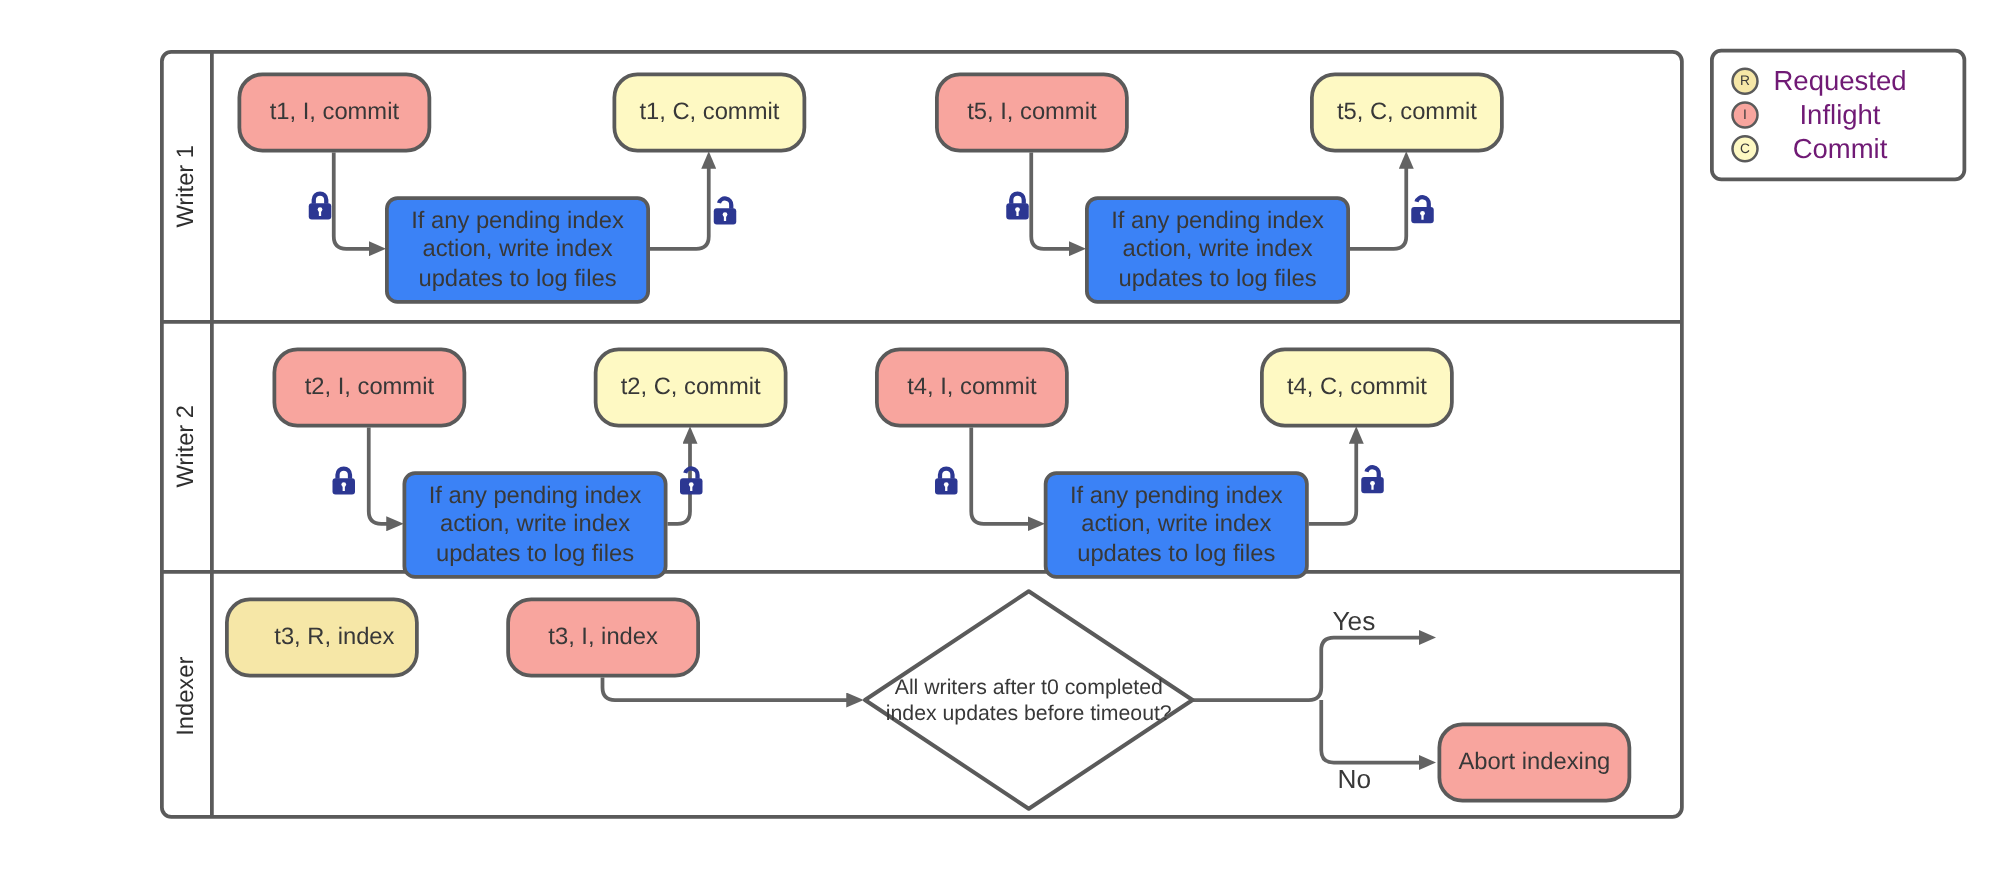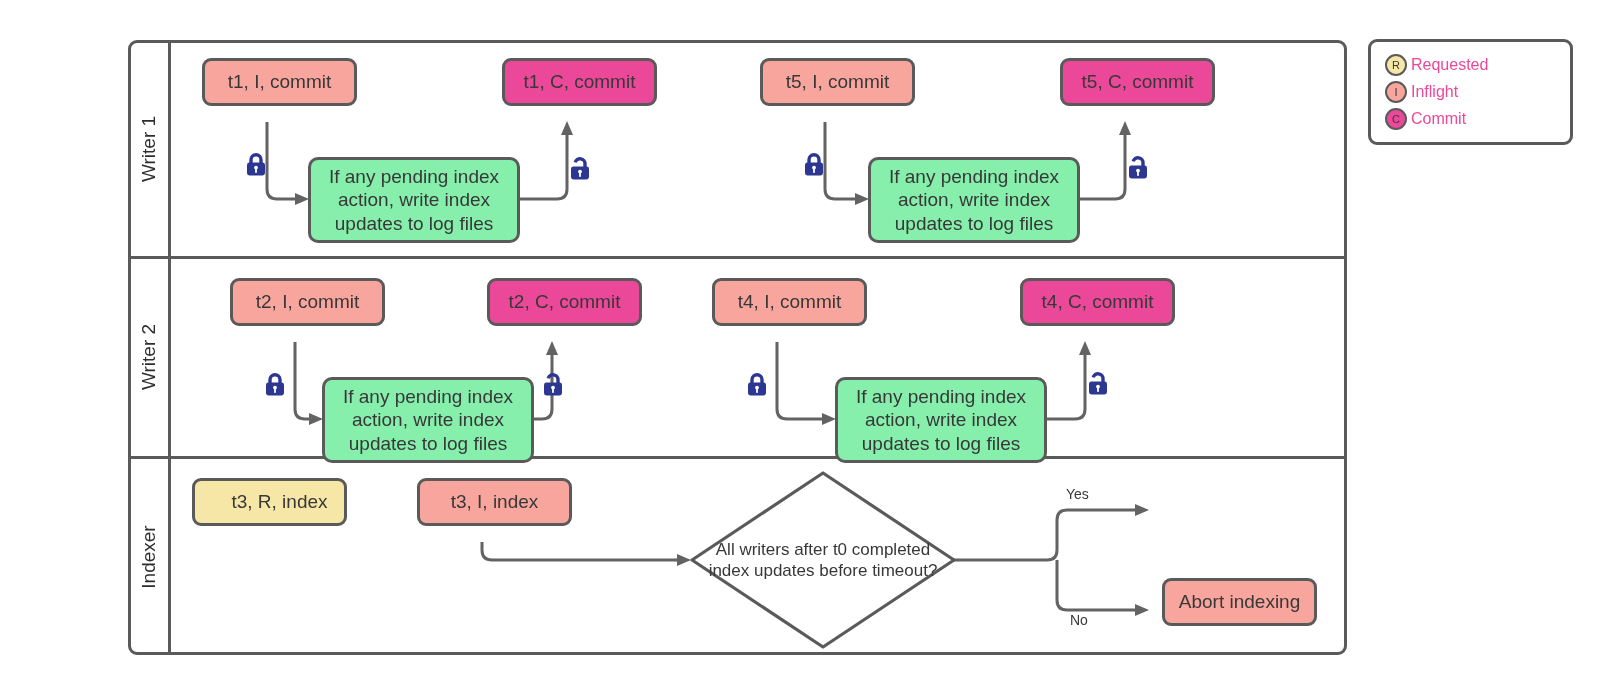--- a/index.html
+++ b/index.html
@@ -7,44 +7,44 @@
        font-family:"Liberation Sans",sans-serif;color:#383838;}
   .canvas{position:absolute;inset:0;}
   .wires{position:absolute;left:0;top:0;width:1609px;height:700px;}
   .frame{position:absolute;left:128px;top:40px;width:1219px;height:615px;
          border:3px solid #5a5a5a;border-radius:9px;box-sizing:border-box;}
   .vdiv{position:absolute;left:168px;top:41px;width:3px;height:613px;background:#5a5a5a;}
   .hdiv{position:absolute;left:129px;width:1217px;height:3px;background:#5a5a5a;}
   .lane-label{position:absolute;width:170px;height:26px;text-align:center;
               font-size:19px;color:#2e2e2e;line-height:26px;
               transform:translate(-50%,-50%) rotate(-90deg);}
-  .node{position:absolute;box-sizing:border-box;width:155px;height:48px;
-        border:3px solid #5a5a5a;border-radius:9px;display:flex;
-        align-items:center;justify-content:center;font-size:19px;margin-left:12px;}
+  .node{position:absolute;box-sizing:border-box;width:155px;height:64px;
+        border:3px solid #5a5a5a;border-radius:20px;display:flex;
+        align-items:center;justify-content:center;font-size:19px;}
   .pink{background:#f8a59e;}
-  .green{background:#ec4899;}
+  .green{background:#fef9c3;}
   .yellow{background:#f6e7a7;}
   .proc{position:absolute;box-sizing:border-box;width:212px;height:86px;
-        background:#86efac;border:3px solid #5a5a5a;border-radius:10px;
+        background:#3b82f6;border:3px solid #5a5a5a;border-radius:10px;
         display:flex;align-items:center;justify-content:center;text-align:center;
         font-size:19px;line-height:1.22;padding:0 4px;}
   .diamond-text{position:absolute;left:708px;top:508px;width:230px;height:104px;
         display:flex;align-items:center;justify-content:center;text-align:center;
         font-size:17px;line-height:1.25;}
-  .branch-label{position:absolute;font-size:14px;color:#383838;}
+  .branch-label{position:absolute;font-size:21px;color:#383838;}
   .legend{position:absolute;left:1368px;top:39px;width:205px;height:106px;
         box-sizing:border-box;border:3px solid #5a5a5a;border-radius:9px;
         background:#fff;display:flex;flex-direction:column;justify-content:center;
         padding-left:14px;}
   .legend-row{display:flex;align-items:center;height:27px;}
   .legend-dot{box-sizing:border-box;width:22px;height:22px;border:2.5px solid #5a5a5a;
         border-radius:50%;display:flex;align-items:center;justify-content:center;
         font-size:11px;color:#3a3a3a;flex:0 0 auto;margin-right:4px;}
-  .legend-label{display:inline-block;width:122px;text-align:left;
-        font-size:16px;color:#ec4899;}
+  .legend-label{display:inline-block;width:122px;text-align:center;
+        font-size:22px;color:#701a75;}
 </style>
 </head>
 <body>
 
 <div class="canvas">
 
   <svg class="wires" viewBox="0 0 1609 700" xmlns="http://www.w3.org/2000/svg">
     <defs>
       <marker id="arrow" markerUnits="userSpaceOnUse" markerWidth="14" markerHeight="12" viewBox="0 0 14 12" refX="1" refY="6" orient="auto">
         <path d="M0,0 L14,6 L0,12 Z" fill="#636363"></path>

